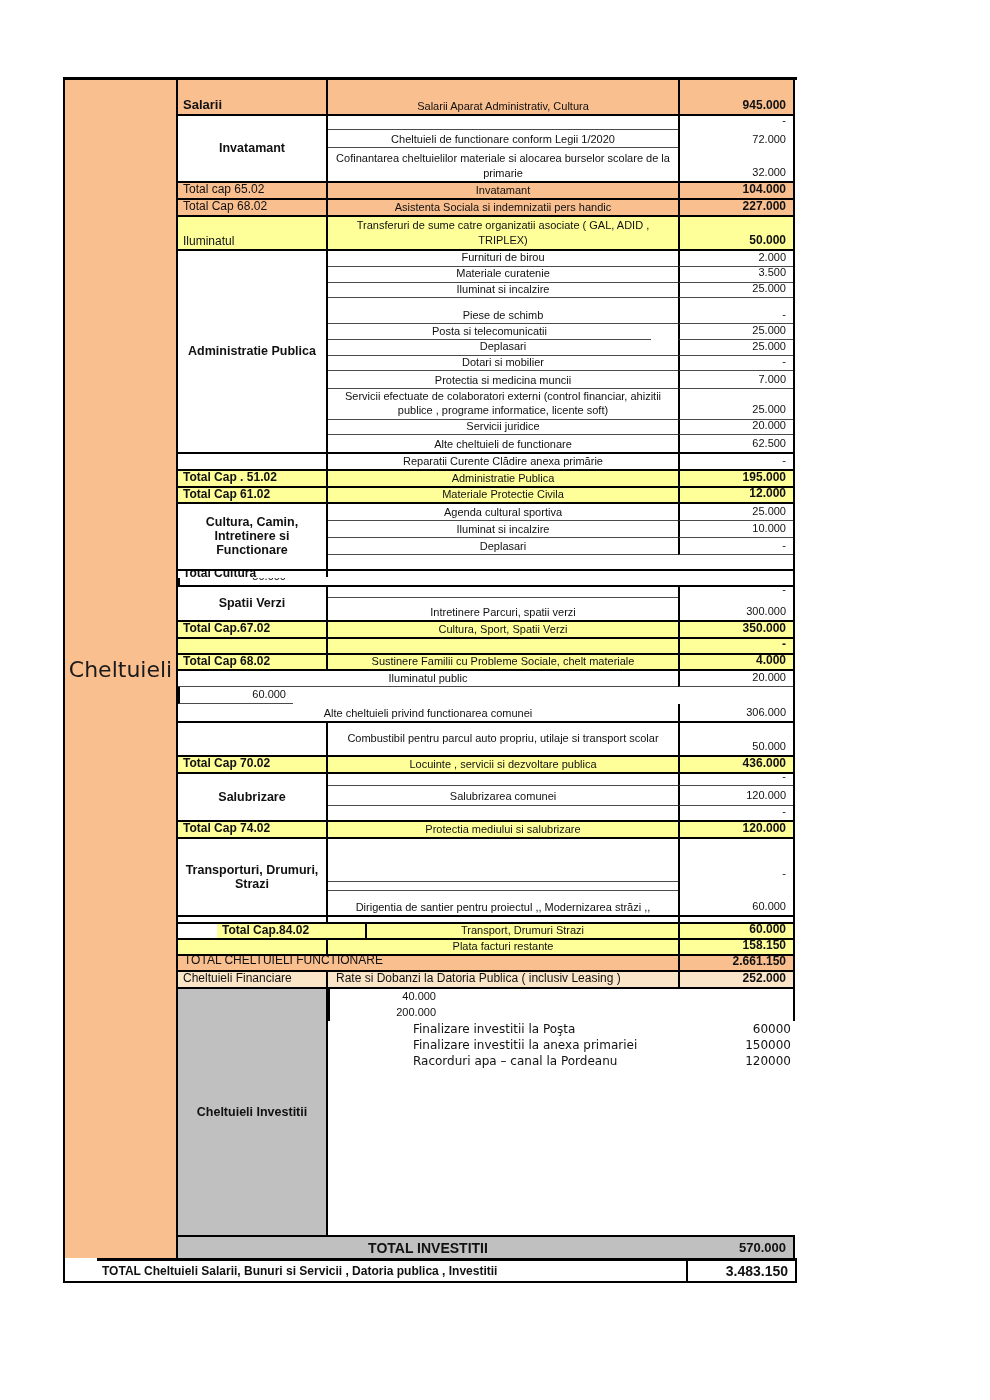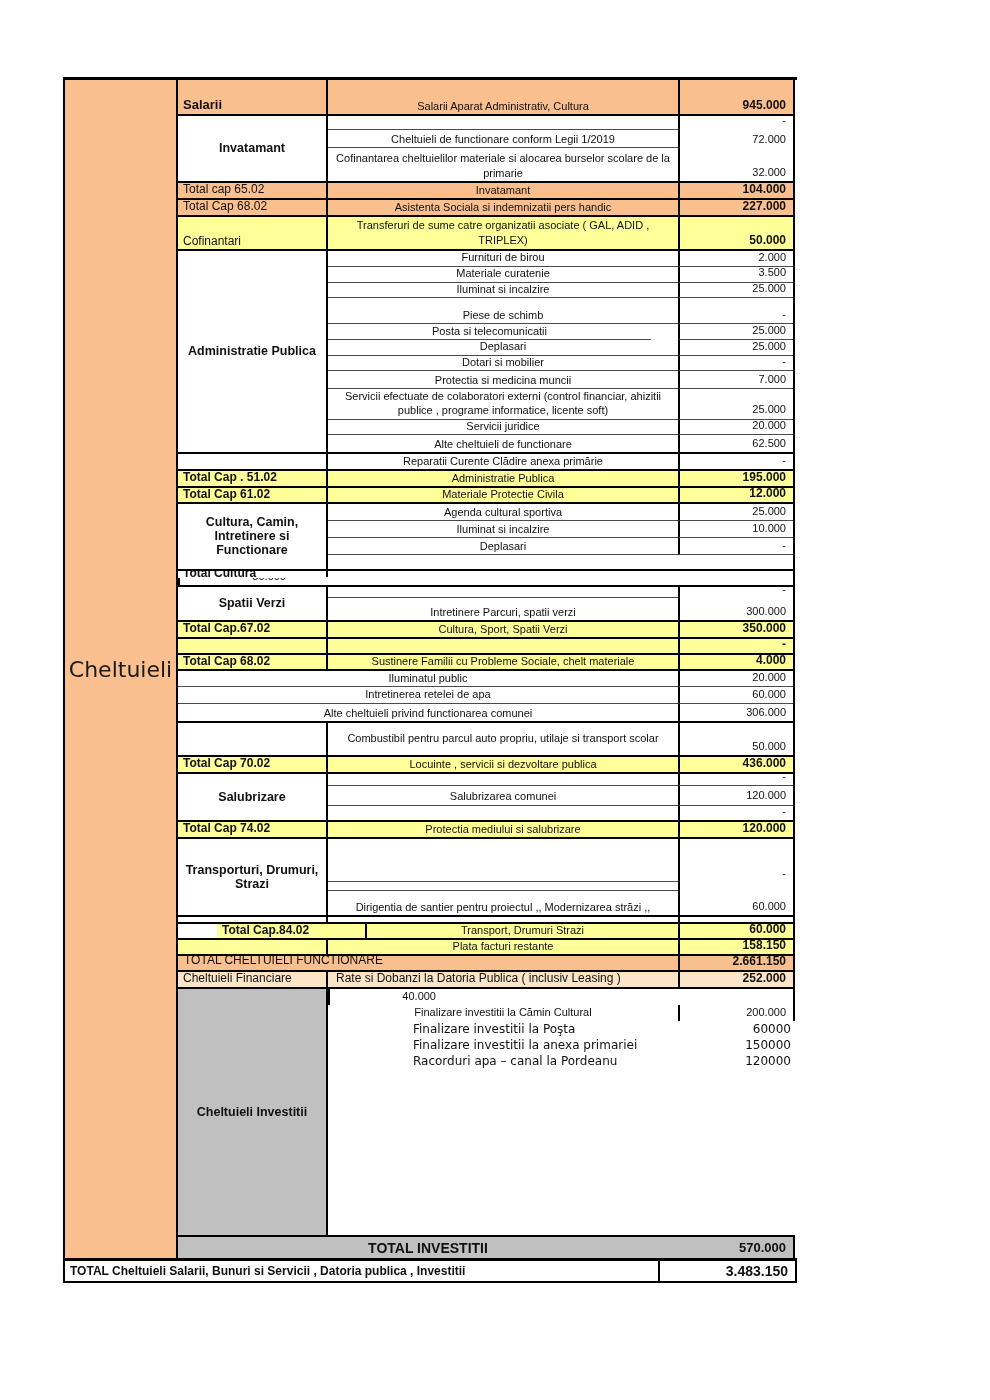--- a/index.html
+++ b/index.html
@@ -53,24 +53,24 @@
 
   .total-inv-row{display:flex;box-sizing:border-box;height:21px;
        background:#C0C0C0;border-right:2px solid #000;}
   .total-inv-row .tl{flex:1;display:flex;align-items:center;justify-content:center;
        font-weight:bold;font-size:14px;}
   .total-inv-row .tv{width:115px;display:flex;align-items:center;
        justify-content:flex-end;font-weight:bold;font-size:13px;padding-right:7px;
        box-sizing:border-box;}
 
   .final-row{display:flex;box-sizing:border-box;height:23px;border-top:3px solid #000;
-       border-right:2px solid #000;}
+       border-right:2px solid #000;margin-left:32px;}
   .final-row .fl{flex:1;display:flex;align-items:center;font-weight:bold;
        font-size:12px;padding-left:5px;}
-  .final-row .fv{width:137px;border-left:2px solid #000;display:flex;
+  .final-row .fv{width:109px;border-left:2px solid #000;display:flex;
        align-items:center;justify-content:flex-end;font-weight:bold;
        font-size:14px;padding-right:7px;box-sizing:border-box;}
 </style>
 </head>
 <body>
 
 <div class="doc">
   <div class="table-wrap">
     <div class="upper">
       <div class="side-col" style="background: rgb(250, 191, 143);">
@@ -84,41 +84,41 @@
             <div class="cell val b" style="background: rgb(250, 191, 143);">945.000</div>
           </div>
           <div class="row" style="height: 67px;">
             <div class="cell lab grp">Invatamant</div>
             <div class="subcol">
               <div class="subrow" style="height: 14px;">
                 <div class="cell desc db"></div>
                 <div class="cell val">-</div>
               </div>
               <div class="subrow" style="height: 19px;">
-                <div class="cell desc db">Cheltuieli de functionare conform Legii 1/2019</div>
+                <div class="cell desc db">Cheltuieli de functionare conform Legii 1/2020</div>
                 <div class="cell val">72.000</div>
               </div>
               <div class="subrow" style="height: 34px;">
                 <div class="cell desc">Cofinantarea cheltuielilor materiale si alocarea burselor scolare de la primarie</div>
                 <div class="cell val">32.000</div>
               </div>
             </div>
           </div>
           <div class="row" style="height: 17px;">
             <div class="cell lab" style="background: rgb(250, 191, 143);">Total cap 65.02</div>
             <div class="cell desc" style="background: rgb(250, 191, 143);">Invatamant</div>
             <div class="cell val b" style="background: rgb(250, 191, 143);">104.000</div>
           </div>
           <div class="row" style="height: 17px;">
             <div class="cell lab" style="background: rgb(250, 191, 143);">Total Cap 68.02</div>
             <div class="cell desc" style="background: rgb(250, 191, 143);">Asistenta Sociala si indemnizatii pers handic</div>
             <div class="cell val b" style="background: rgb(250, 191, 143);">227.000</div>
           </div>
           <div class="row" style="height: 34px;">
-            <div class="cell lab bottom" style="background: rgb(255, 255, 153);">Cofinantari</div>
+            <div class="cell lab bottom" style="background: rgb(255, 255, 153);">Iluminatul</div>
             <div class="cell desc vc" style="background: rgb(255, 255, 153);">Transferuri de sume catre organizatii asociate ( GAL, ADID , TRIPLEX)</div>
             <div class="cell val b" style="background: rgb(255, 255, 153);">50.000</div>
           </div>
           <div class="row" style="height: 203px;">
             <div class="cell lab grp">Administratie Publica</div>
             <div class="subcol">
               <div class="subrow" style="height: 17px;">
                 <div class="cell desc db">Furnituri de birou</div>
                 <div class="cell val db">2.000</div>
               </div>
@@ -233,21 +233,20 @@
             <div class="cell desc" style="background: rgb(255, 255, 153);">Sustinere Familii cu Probleme Sociale, chelt materiale</div>
             <div class="cell val b" style="background: rgb(255, 255, 153);">4.000</div>
           </div>
           <div class="row" style="height: 52px;">
             <div class="subcol">
               <div class="subrow" style="height: 17px;">
                 <div class="cell desc db">Iluminatul public</div>
                 <div class="cell val db">20.000</div>
               </div>
               <div class="subrow" style="height: 17px;">
-                <div class="cell desc db">Intretinerea retelei de apa</div>
                 <div class="cell val db">60.000</div>
               </div>
               <div class="subrow" style="height: 18px;">
                 <div class="cell desc">Alte cheltuieli privind  functionarea comunei</div>
                 <div class="cell val">306.000</div>
               </div>
             </div>
           </div>
           <div class="row" style="height: 34px;">
             <div class="cell lab" style="background: rgb(255, 255, 255);"></div>
@@ -324,21 +323,20 @@
           </div>
           <div class="inv-block">
           <div class="inv-label">
             <span>Cheltuieli Investitii</span>
           </div>
           <div class="inv-content">
             <div class="inv-minirow">
               <div class="cell val">40.000</div>
             </div>
             <div class="inv-minirow">
-              <div class="cell desc vc">Finalizare investitii la Cămin Cultural</div>
               <div class="cell val">200.000</div>
             </div>
             <div class="inv-line">
               <span class="t">Finalizare investitii la Poşta</span>
               <span class="n">60000</span>
             </div>
             <div class="inv-line">
               <span class="t">Finalizare investitii la anexa primariei</span>
               <span class="n">150000</span>
             </div>

